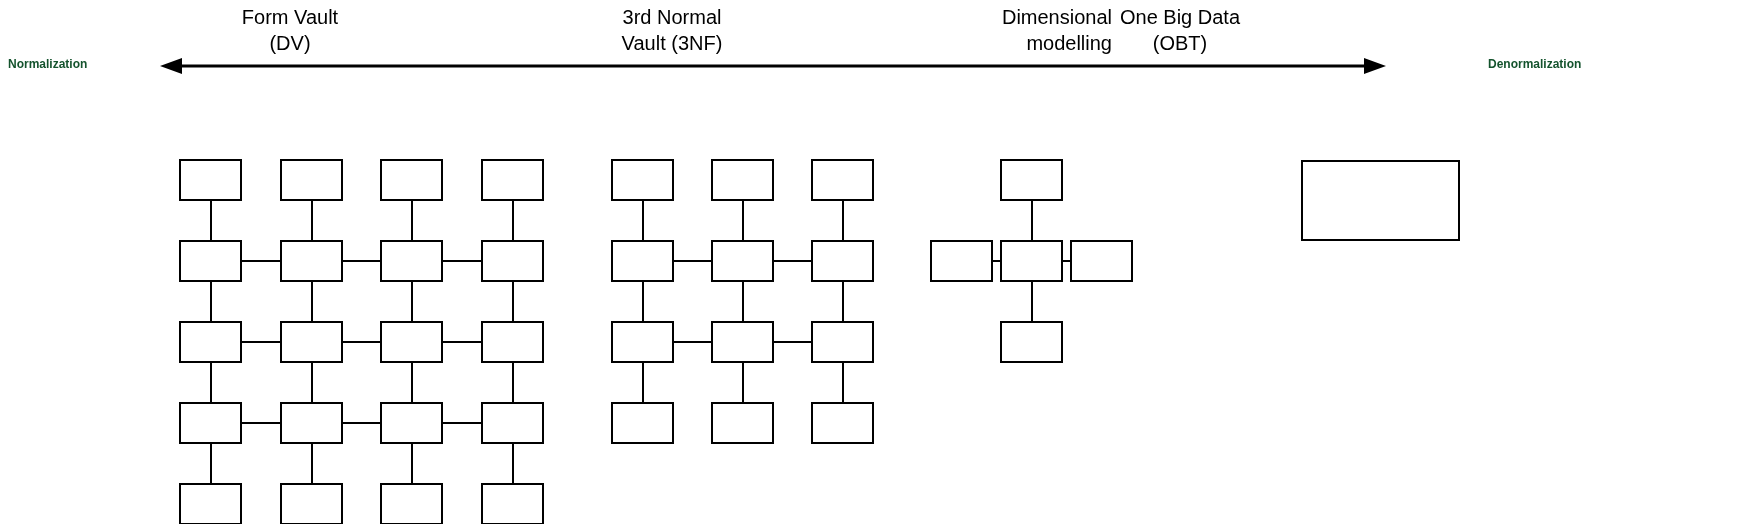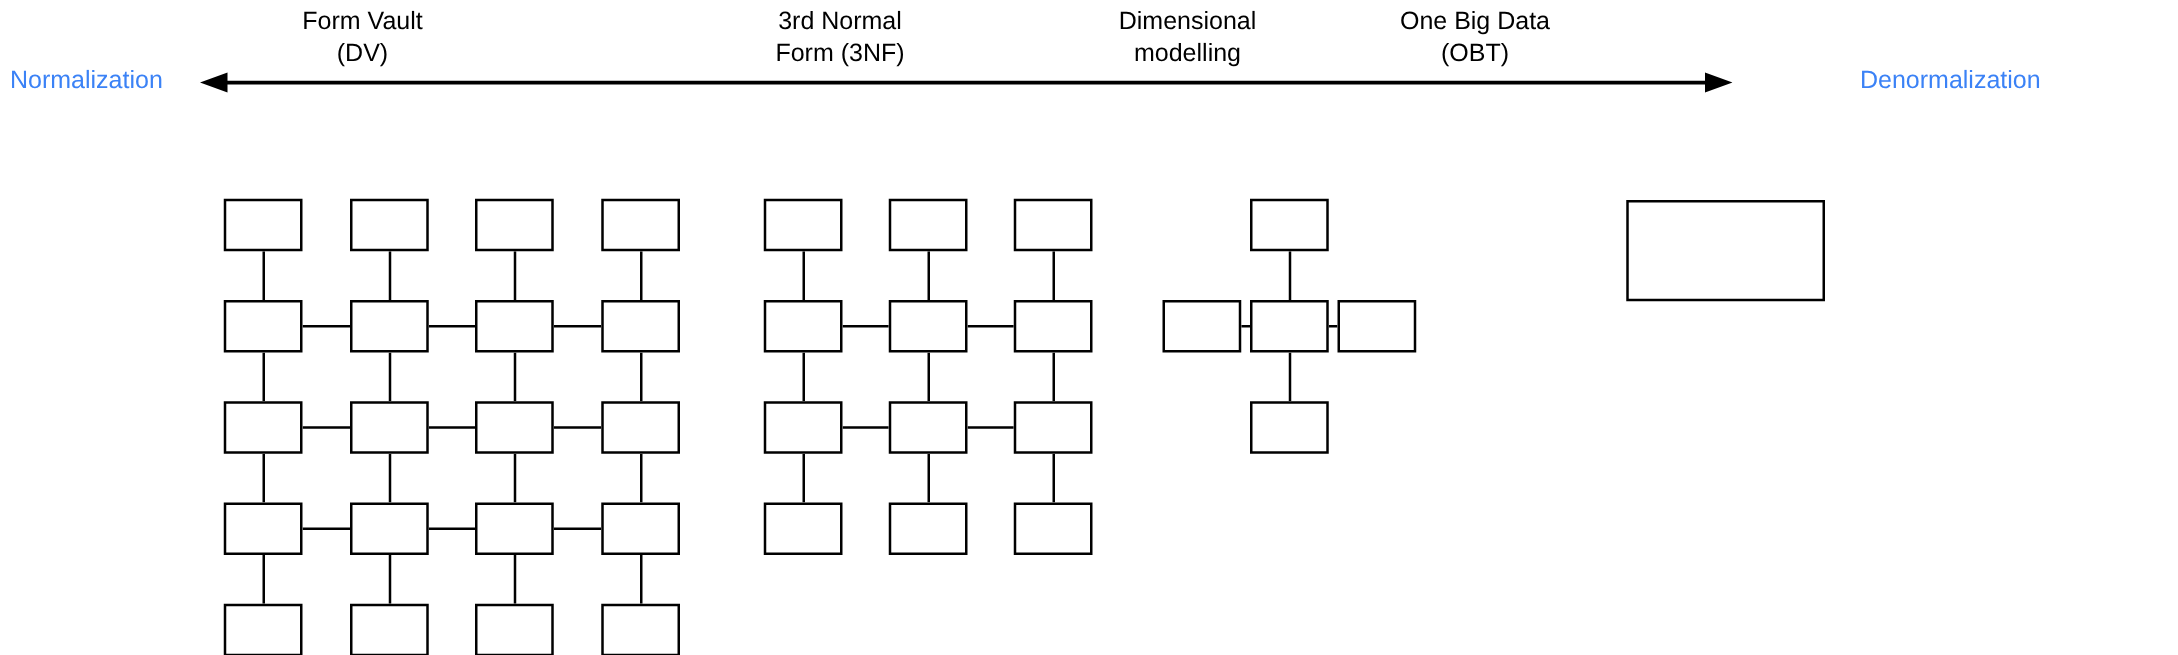--- a/index.html
+++ b/index.html
@@ -14,24 +14,25 @@
   }
   #canvas {
     position: relative;
     width: 1742px;
     height: 524px;
     background: #ffffff;
     overflow: hidden;
   }
   .axis-label {
     position: absolute;
-    font-size: 20px;
+    font-size: 12px;
     line-height: 24px;
-    color: #3b82f6;
+    color: #14532d;
     white-space: nowrap;
+    font-weight: bold;
   }
   #label-normalization {
     left: 8px;
     top: 52px;
   }
   #label-denormalization {
     left: 1488px;
     top: 52px;
   }
   .stage-label {
@@ -82,22 +83,22 @@
       <line x1="16" y1="10" x2="1210" y2="10" stroke="#000000" stroke-width="3"></line>
       <polygon points="0,10 22,2 22,18" fill="#000000"></polygon>
       <polygon points="1226,10 1204,2 1204,18" fill="#000000"></polygon>
     </svg>
   </div>
 
   <div id="stage-labels">
       <div class="stage-label" style="left: 170px; top: 4px;">Form Vault
 (DV)</div>
       <div class="stage-label" style="left: 552px; top: 4px;">3rd Normal
-Form (3NF)</div>
-      <div class="stage-label" style="left: 830px; top: 4px;">Dimensional
+Vault (3NF)</div>
+      <div class="stage-label" style="left: 872px; top: 4px; text-align: right;">Dimensional
 modelling</div>
       <div class="stage-label" style="left: 1060px; top: 4px;">One Big Data
 (OBT)</div>
     </div>
   <div id="edge-layer">
       <div class="edge edge-v" style="left: 210px; top: 201px; height: 39px;"></div>
       <div class="edge edge-v" style="left: 311px; top: 201px; height: 39px;"></div>
       <div class="edge edge-v" style="left: 411px; top: 201px; height: 39px;"></div>
       <div class="edge edge-v" style="left: 512px; top: 201px; height: 39px;"></div>
       <div class="edge edge-v" style="left: 210px; top: 282px; height: 39px;"></div>

